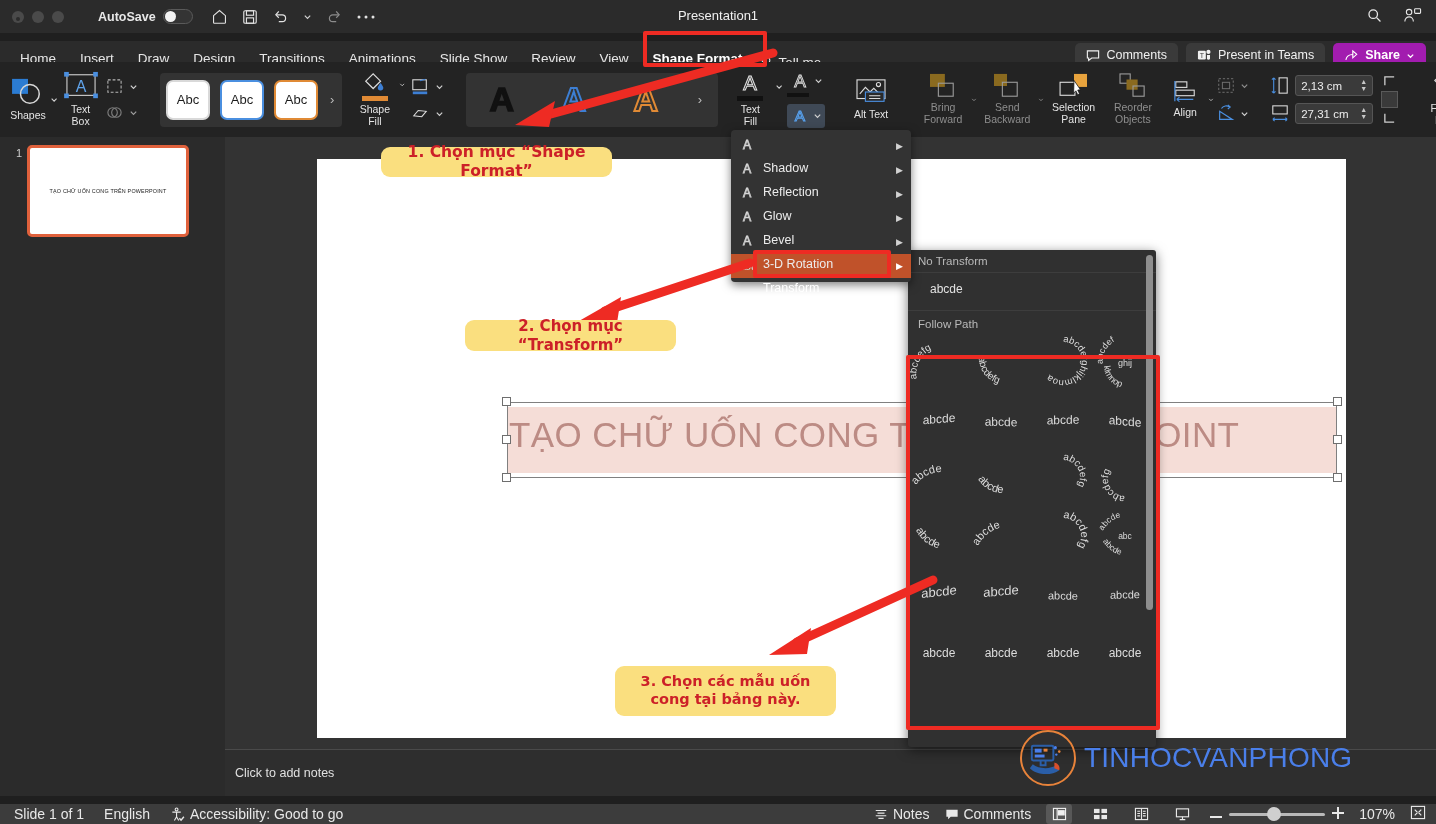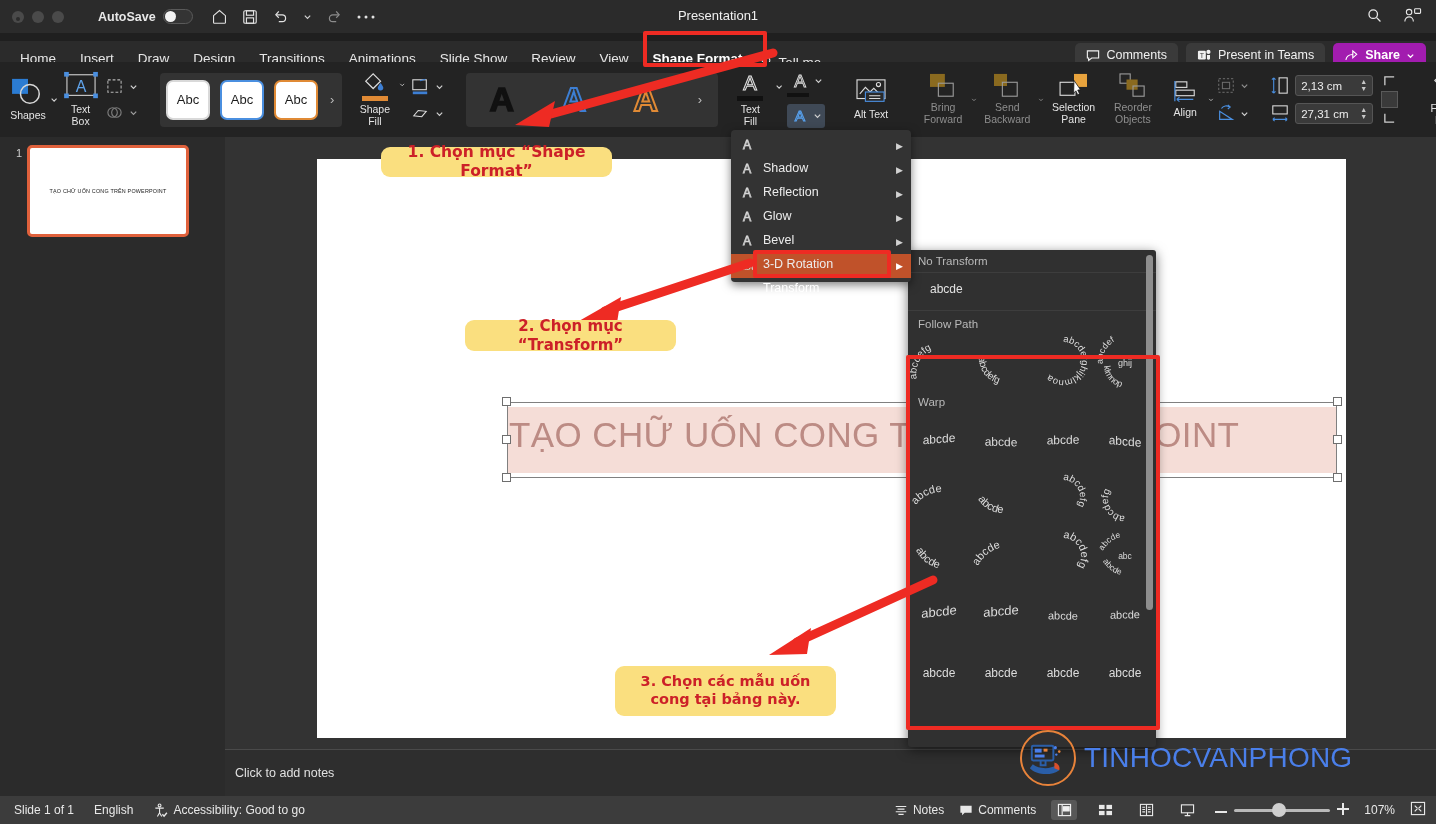--- a/index.html
+++ b/index.html
@@ -200,23 +200,23 @@
     align-items: center; gap: 8px; z-index: 45;
   }
   .wm-text { color: #4a7fea; font-size: 28px; letter-spacing: .2px; }
   .wm-logo {
     width: 56px; height: 56px; border-radius: 50%; border: 2.5px solid #e8833a;
     position: relative; overflow: hidden;
   }
 
   
   .status {
-    position: absolute; left: 0; bottom: 0; width: 1436px; height: 28px;
+    position: absolute; left: 0; bottom: 0; width: 1436px; height: 20px;
     background: #3c3c3c; display: flex; align-items: center;
-    color: #e8e8e8; font-size: 12px;
+    color: #e8e8e8; font-size: 14px;
   }
   .status .left { display: flex; align-items: center; gap: 20px; padding-left: 14px; }
   .status .right { position: absolute; right: 10px; display: flex; align-items: center; gap: 15px; }
   .sb-item { display: flex; align-items: center; gap: 5px; }
   .viewbtn { width: 26px; height: 20px; display: flex; align-items: center; justify-content: center; border-radius: 3px; }
   .viewbtn.on { background: #585858; }
   .zoomslider { display: flex; align-items: center; gap: 7px; }
   .zs-track { width: 96px; height: 3px; background: #b9b9b9; border-radius: 2px; position: relative; }
   .zs-knob { position: absolute; left: 38px; top: -5.5px; width: 14px; height: 14px; border-radius: 50%; background: #cfcfcf; }
 </style>
@@ -730,21 +730,20 @@
       <div class="tcell">
         <svg width="56" height="48" viewBox="0 0 56 48">
             <path id="p4a" d="M6,26 A22,22 0 0,1 50,20" fill="none"></path>
             <text font-size="9" fill="#dcdcdc" font-family="Liberation Sans"><textPath href="#p4a">abcdef</textPath></text>
             <text x="28" y="28" font-size="9" fill="#dcdcdc" text-anchor="middle" font-family="Liberation Sans">ghij</text>
             <path id="p4b" d="M7,28 A22,22 0 0,0 50,34" fill="none"></path>
             <text font-size="9" fill="#dcdcdc" font-family="Liberation Sans"><textPath href="#p4b">klmnop</textPath></text>
           </svg>
       </div>
     </div>
-    <div class="tgal-head">Warp</div>
     <div class="tgrid">
       <div class="tcell">
           <svg width="56" height="34" viewBox="0 0 56 34">
             <text x="28" y="22" font-size="12" fill="#dcdcdc" text-anchor="middle" font-family="Liberation Sans" transform="skewY(-4)">abcde</text>
           </svg>
         </div>
       <div class="tcell">
           <svg width="56" height="34" viewBox="0 0 56 34">
             <text x="28" y="22" font-size="12" fill="#dcdcdc" text-anchor="middle" font-family="Liberation Sans" transform="skewY(2)">abcde</text>
           </svg>

